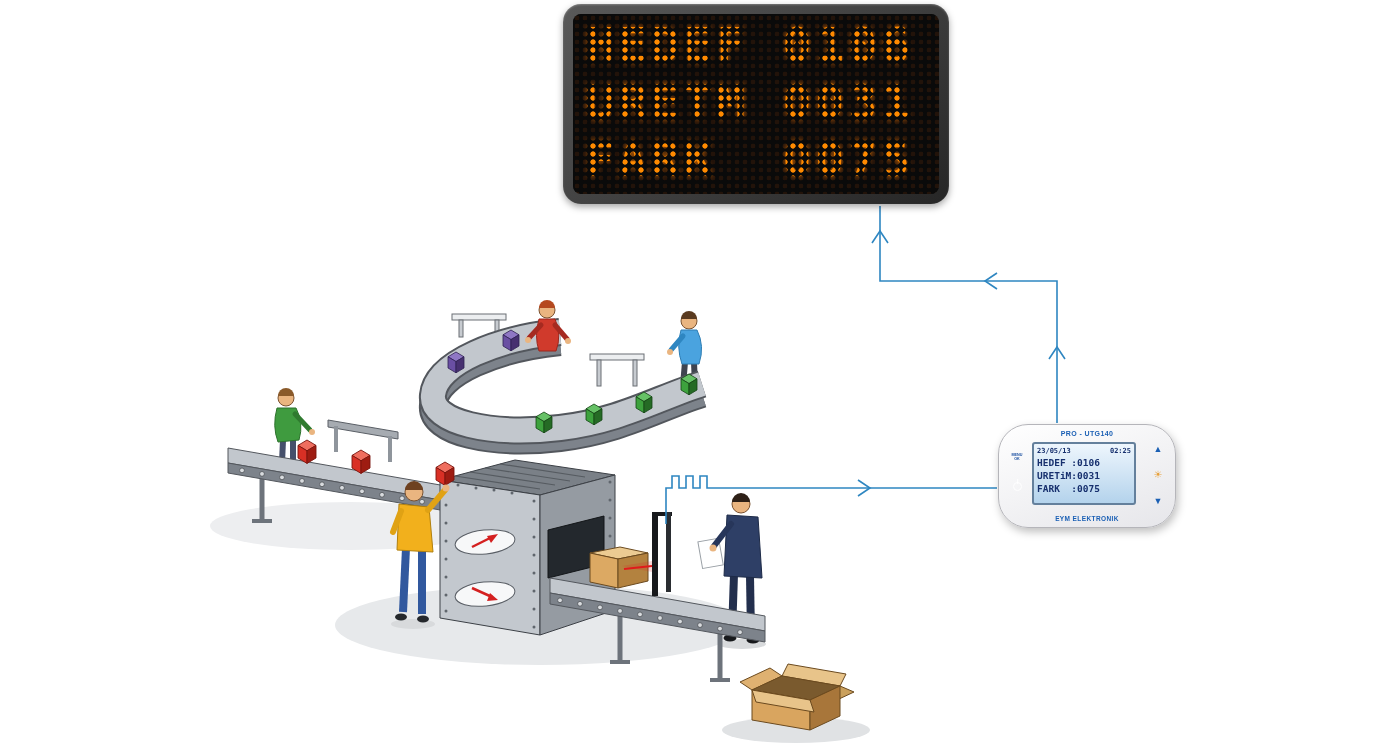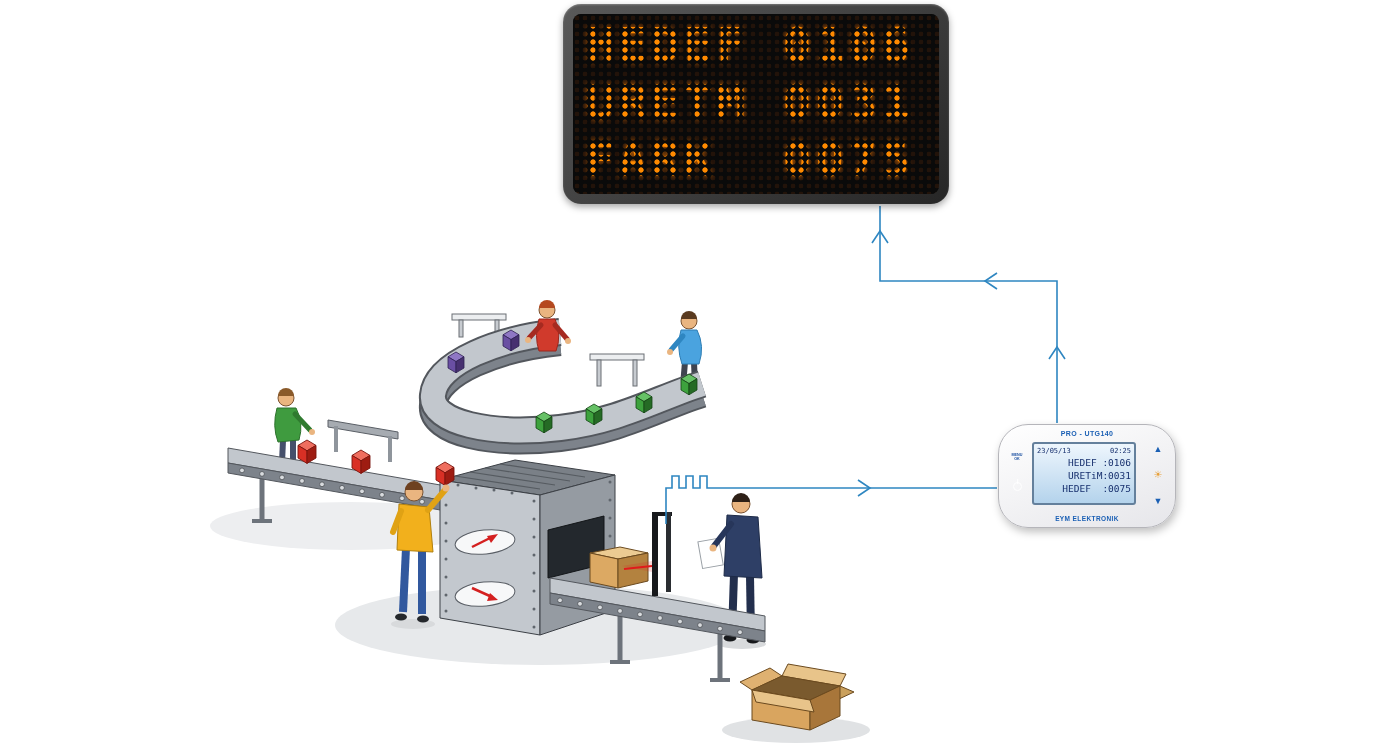--- a/index.html
+++ b/index.html
@@ -44,24 +44,24 @@
     box-shadow:2px 4px 9px rgba(0,0,0,.25);
   }
   .controller-model{
     position:absolute; top:5px; left:0; right:0; text-align:center;
     font-size:7px; font-weight:bold; color:#1a5fb4; letter-spacing:.4px;
   }
   .lcd{
     position:absolute; left:33px; top:17px; width:104px; height:63px;
     background:linear-gradient(#eef6fd,#b4d3ec);
     border:2px solid #64809c; border-radius:3px; padding:2px 3px;
-    color:#17306e; font-family:"DejaVu Sans Mono", monospace; font-weight:normal;
+    color:#17306e; font-family:"DejaVu Sans Mono", monospace; font-weight:bold;
   }
   .lcd-head{ display:flex; justify-content:space-between; font-size:7px; line-height:10px; }
-  .lcd-line{ font-size:9.5px; line-height:13px; white-space:pre;text-align:right; }
+  .lcd-line{ font-size:9.5px; line-height:13px; white-space:pre; }
   .controller button{ border:none; background:none; cursor:pointer; }
   .btn-menu{
     position:absolute; left:6px; top:20px; width:24px; height:24px; border-radius:50%;
     border:2px solid #2b5fae; background:radial-gradient(circle at 35% 35%,#ffffff,#d5e2f4);
     color:#1a4fa0; font-weight:bold; display:flex; align-items:center; justify-content:center;
   }
   .btn-menu span{ font-size:6px; line-height:1.05; transform:scale(.62); text-align:center; }
   .btn-power{
     position:absolute; left:9px; top:52px; width:19px; height:19px; border-radius:50%;
     border:1px solid #7c1010; background:radial-gradient(circle at 35% 30%,#ef6a50,#b91d1d);
@@ -362,21 +362,21 @@
       <span class="power-glyph"></span>
     </button>
 
     <div class="lcd">
       <div class="lcd-head">
         <span>23/05/13</span>
         <span>02:25</span>
       </div>
       <div class="lcd-line">HEDEF :0106</div>
       <div class="lcd-line">URETiM:0031</div>
-      <div class="lcd-line">HEDEF  :0075</div>
+      <div class="lcd-line">FARK  :0075</div>
     </div>
 
     <button class="btn-round btn-up">
       <span>▲</span>
     </button>
     <button class="btn-round btn-light">
       <span>☀</span>
     </button>
     <button class="btn-round btn-down">
       <span>▼</span>

